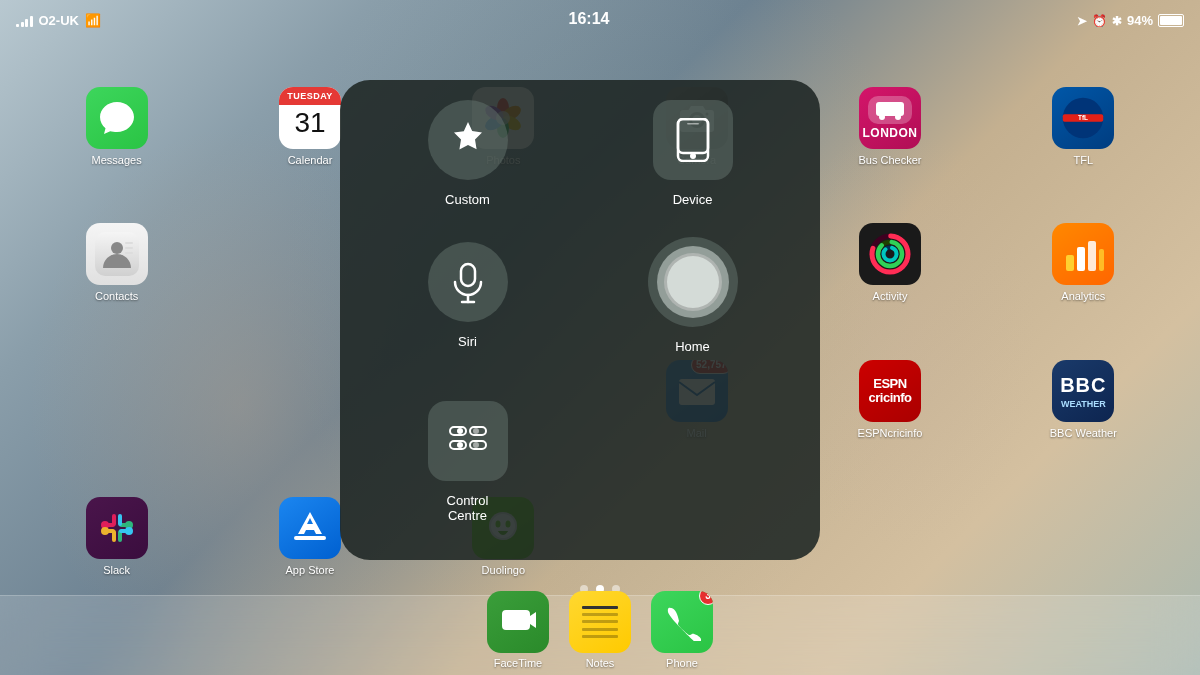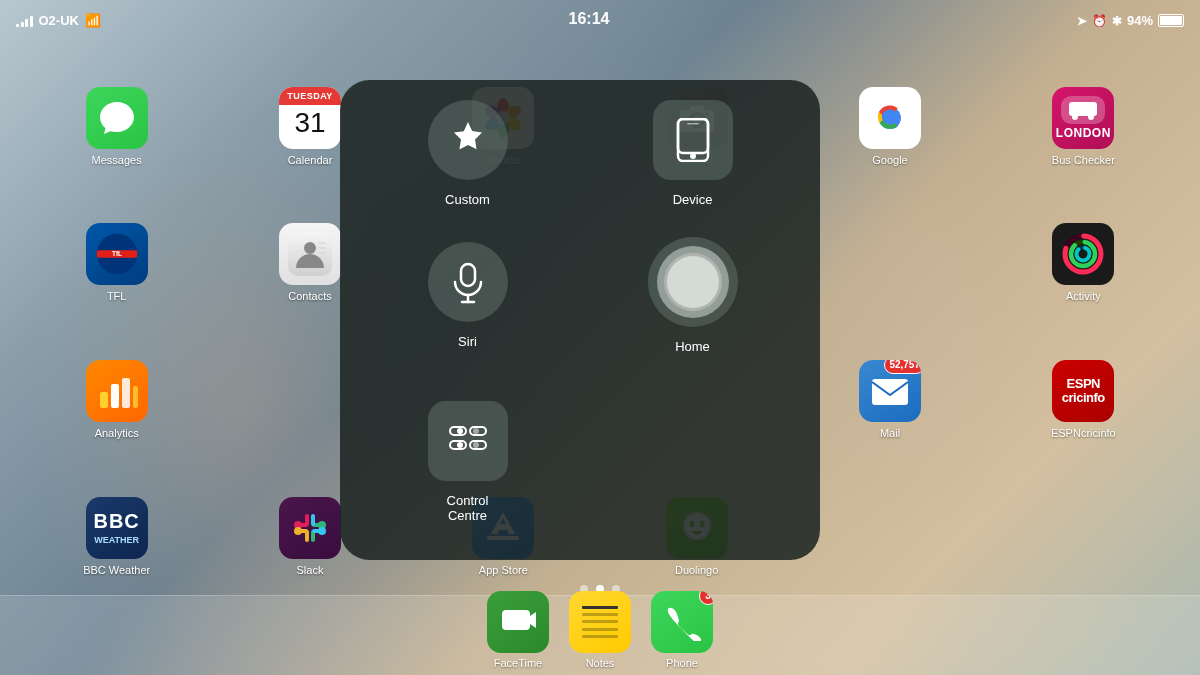--- a/index.html
+++ b/index.html
@@ -517,31 +517,20 @@
 
     <div class="app-icon">
       <div class="app-icon-img app-camera">
         <svg width="44" height="44" viewBox="0 0 44 44" fill="white">
           <path d="M16 10l-2.5 4H8a3 3 0 00-3 3v16a3 3 0 003 3h28a3 3 0 003-3V17a3 3 0 00-3-3h-5.5L28 10H16zm6 6a8 8 0 110 16 8 8 0 010-16zm0 3a5 5 0 100 10 5 5 0 000-10zm10-2.5a1.5 1.5 0 110 3 1.5 1.5 0 010-3z"></path>
         </svg>
       </div>
       <span class="app-label">Camera</span>
     </div>
 
-    <div class="app-icon">
-      <div class="app-icon-img" style="background:white;">
-        <svg width="38" height="38" viewBox="0 0 38 38">
-          <path d="M19 8c-6.1 0-11 4.9-11 11s4.9 11 11 11c6.6 0 10.5-4.6 10.5-10.8 0-.7-.1-1.3-.2-2H19v4.1h6c-.3 1.4-1 2.6-2 3.4v2.8h3.2C28.2 25.4 30 22.4 30 19c0-6.1-4.9-11-11-11z" fill="#4285F4"></path>
-          <path d="M19 30c3.2 0 5.9-1.1 7.8-2.9l-3.2-2.8c-1 .7-2.3 1.1-4.6 1.1-3.6 0-6.6-2.4-7.7-5.7H8v2.9C10 27.7 14.2 30 19 30z" fill="#34A853"></path>
-          <path d="M11.3 19.7c-.3-.8-.4-1.7-.4-2.7s.1-1.9.4-2.7V12h-3c-.9 1.8-1.3 3.8-1.3 6s.5 4.1 1.4 5.9l3.2-2.8-.3-.4z" fill="#FBBC05"></path>
-          <path d="M19 10.6c1.8 0 3.4.6 4.7 1.8l3.1-3.1C24.9 7.4 22.2 6.4 19 6.4c-4.8 0-9 2.7-11 6.6l3.3 2.9c1.1-3.3 4.1-5.3 7.7-5.3z" fill="#EA4335"></path>
-        </svg>
-      </div>
-      <span class="app-label">Google</span>
-    </div>
 
     <div class="app-icon">
       <div class="app-icon-img app-bus" style="font-size:10px; flex-direction:column; gap:2px;">
         <div style="background:rgba(255,255,255,0.25); border-radius:10px; width:44px; height:28px; display:flex; align-items:center; justify-content:center;">
           <svg width="32" height="20" viewBox="0 0 32 20" fill="white">
             <rect x="2" y="2" width="28" height="14" rx="3"></rect>
             <circle cx="8" cy="17" r="3" fill="white"></circle>
             <circle cx="24" cy="17" r="3" fill="white"></circle>
           </svg>
         </div>

